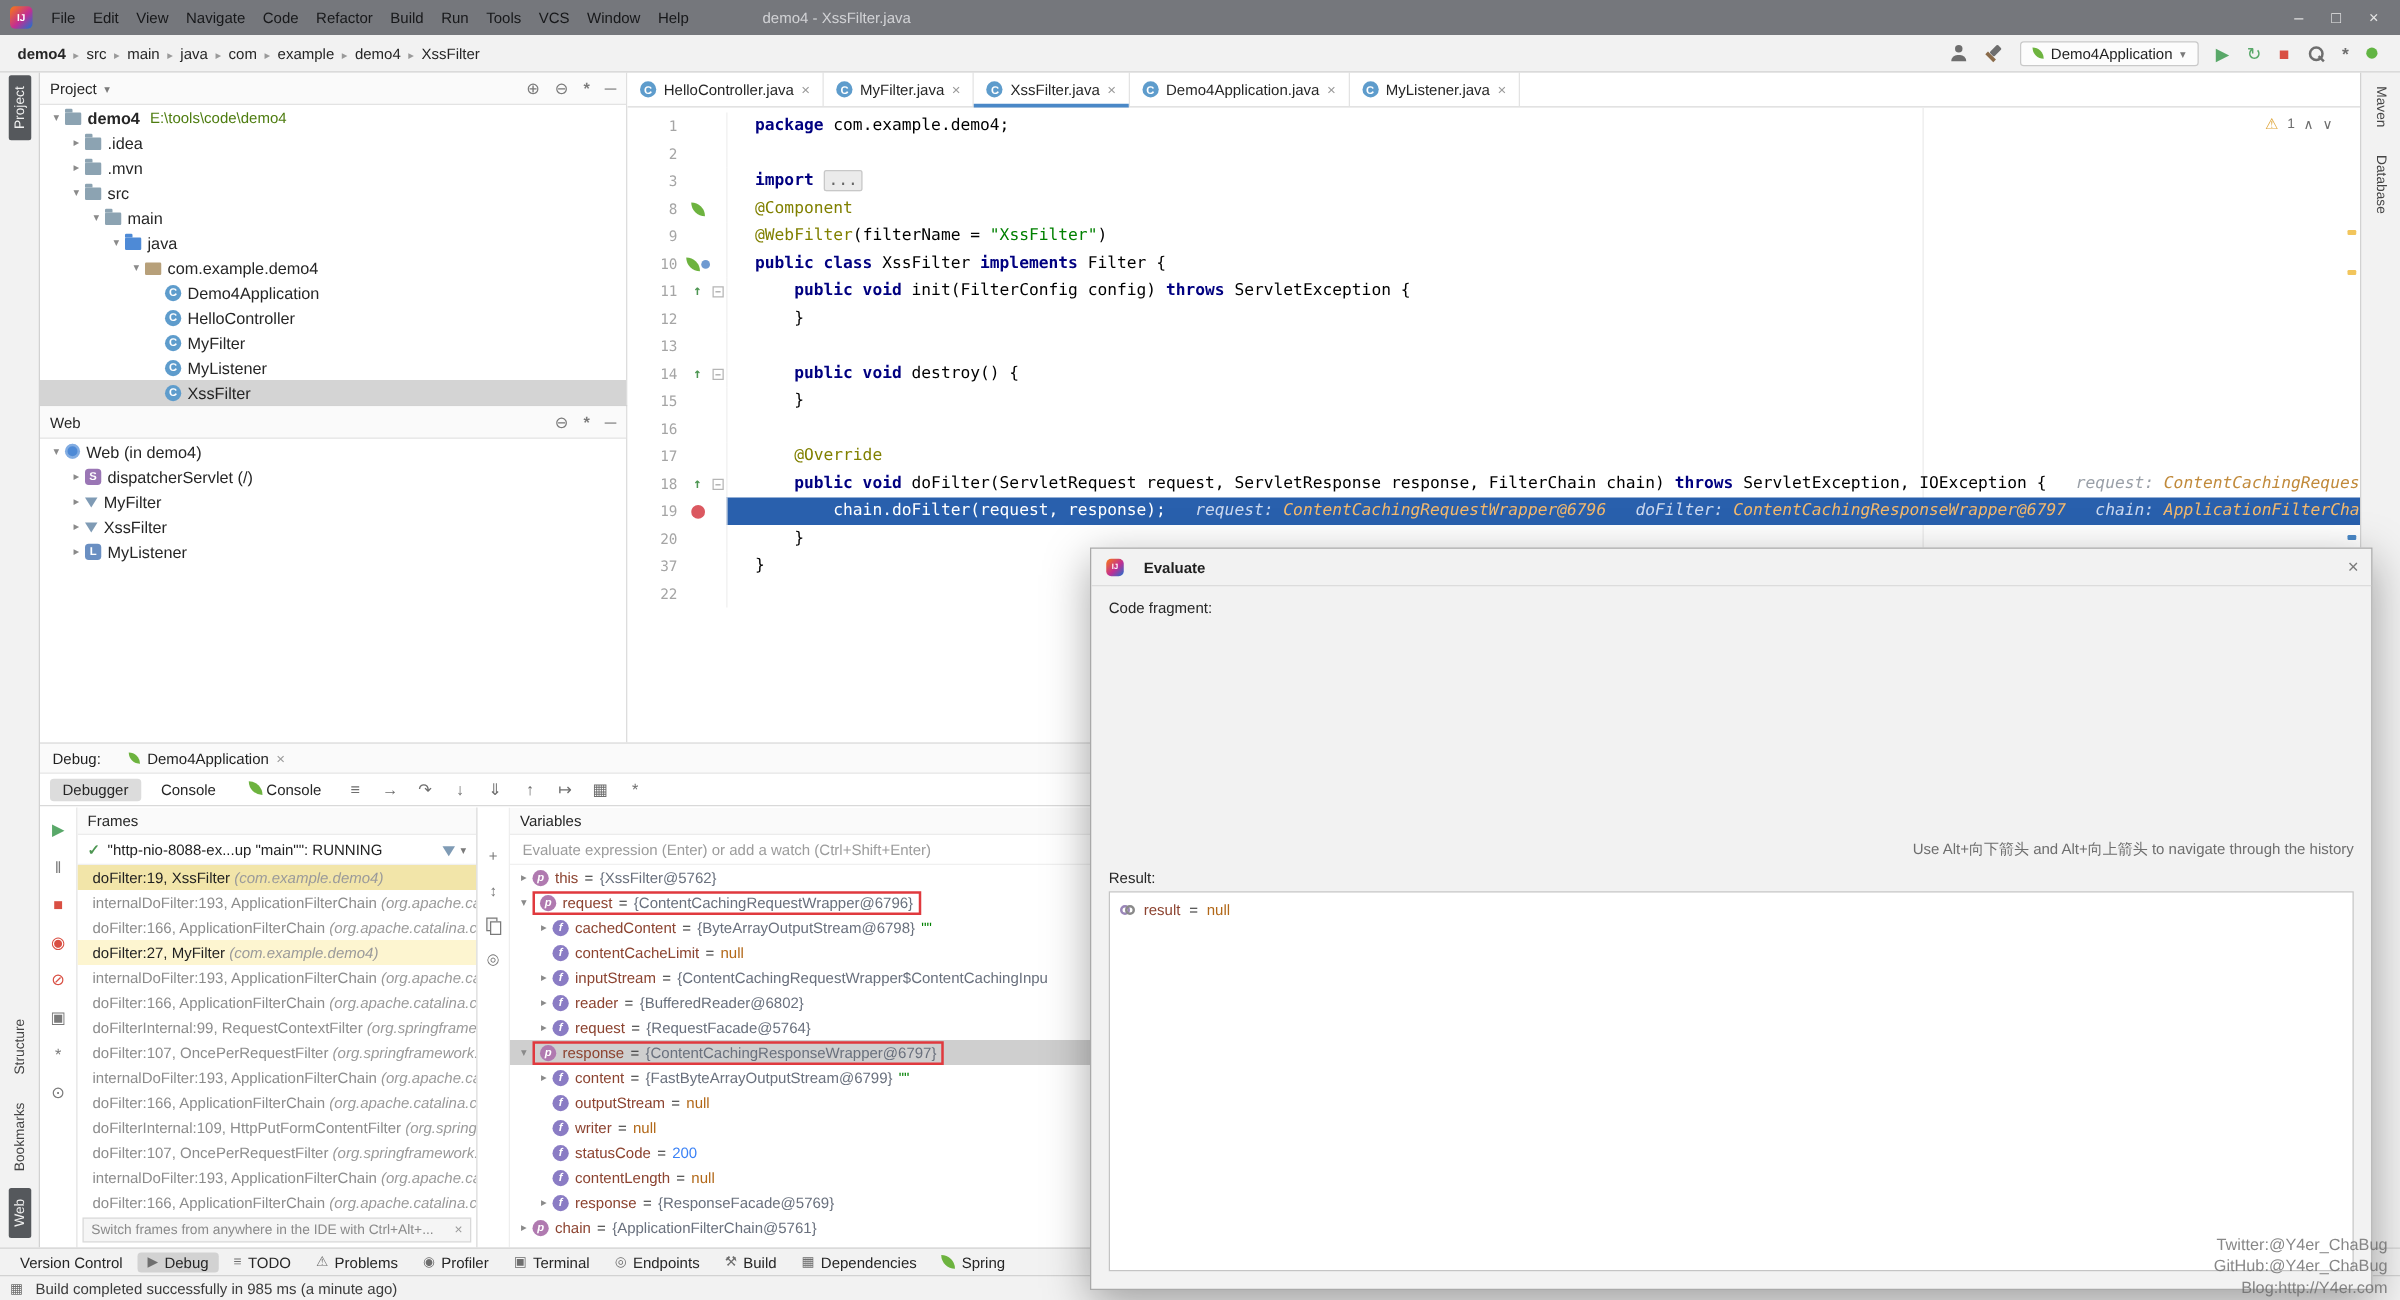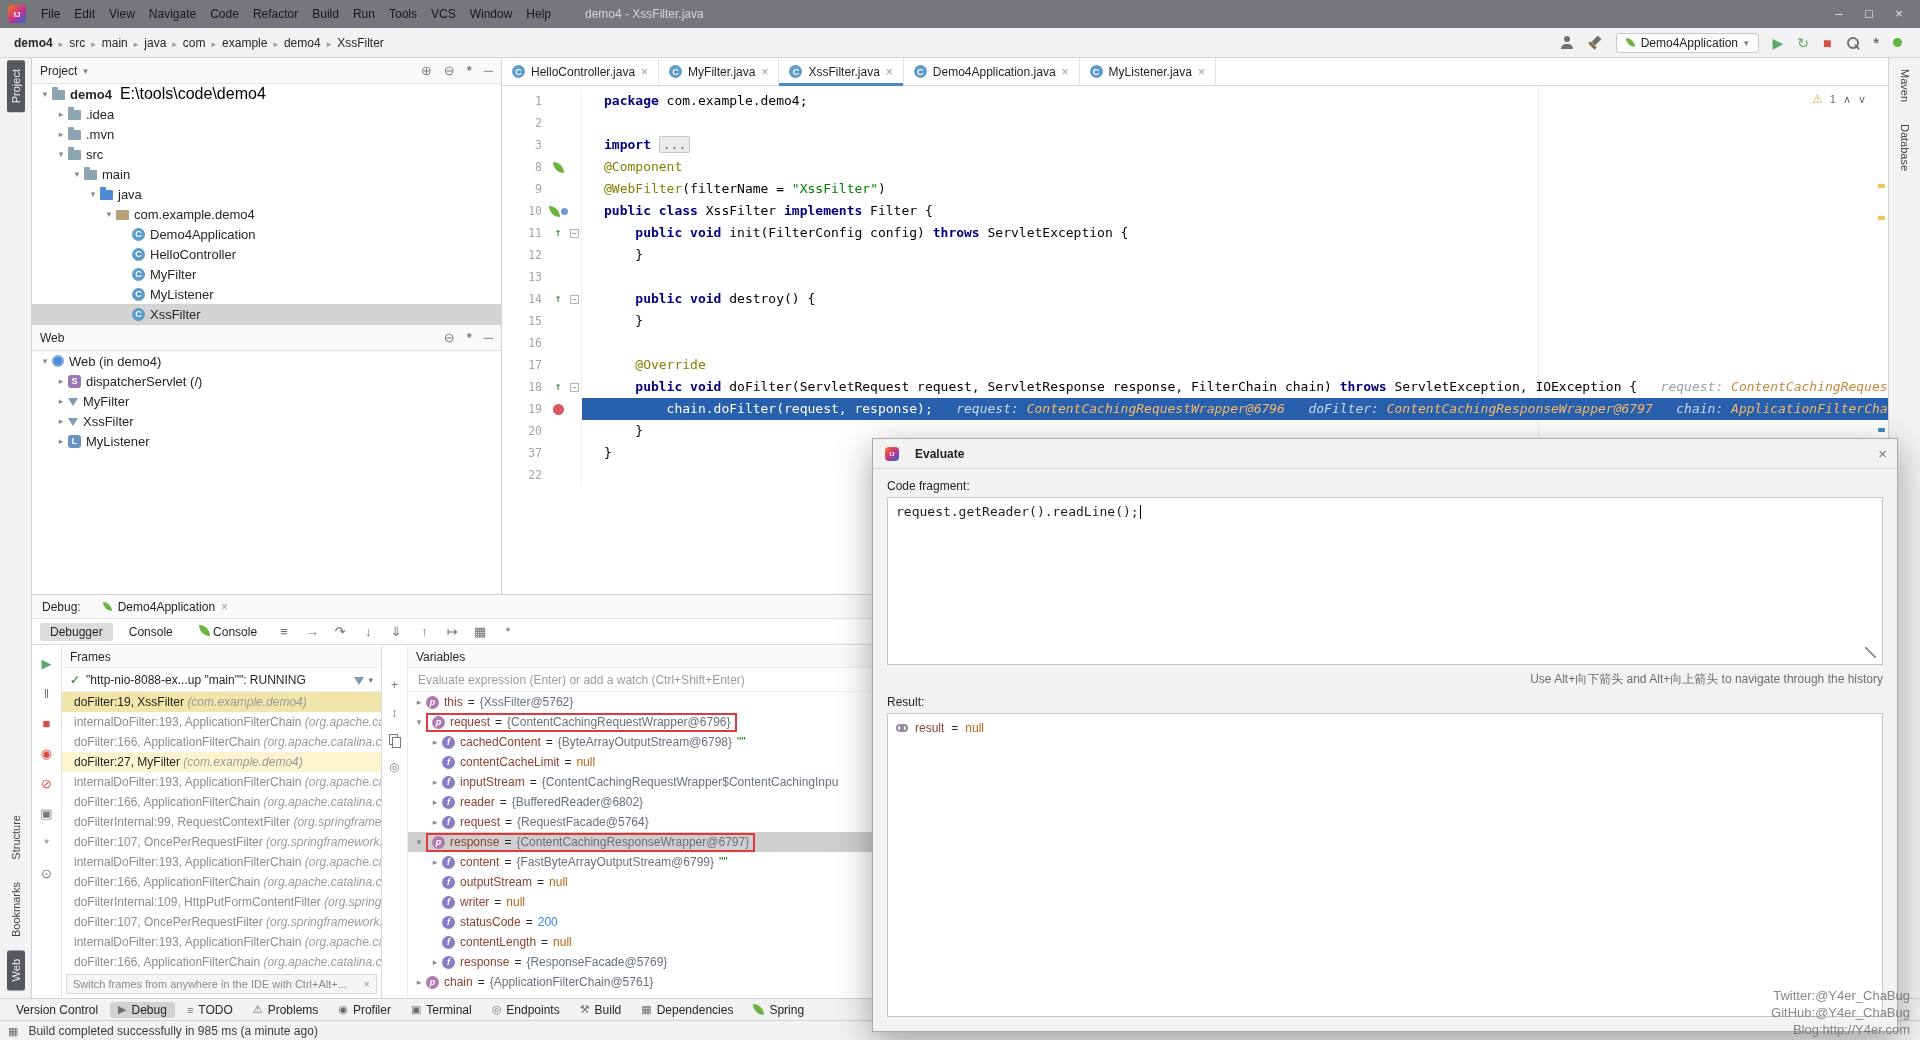--- a/index.html
+++ b/index.html
@@ -8,21 +8,21 @@
        font-family:"Liberation Sans",sans-serif;font-size:12px;color:#1f1f1f}
   .icon{display:inline-flex;align-items:center;justify-content:center;flex:none}
 
   
   #titlebar{position:absolute;left:0;top:0;width:1920px;height:28px;background:#75777c;
             display:flex;align-items:center;padding:0 6px;z-index:5}
   .logo{width:18px;height:18px;border-radius:4px;margin:0 8px 0 2px;flex:none;
         background:linear-gradient(135deg,#f97a12,#c22e93 55%,#1775d1);
         color:#fff;font-size:8px;font-weight:bold;display:flex;align-items:center;justify-content:center}
   .menu-item{padding:0 7px;line-height:28px;color:#17181a;cursor:default}
-  #win-title{position:absolute;left:585px;top:0;line-height:28px;color:#d2d3d6}
+  #win-title{position:absolute;left:610px;top:0;line-height:28px;color:#d2d3d6}
   .win-btns{margin-left:auto;display:flex}
   .win-btns span{width:30px;text-align:center;line-height:28px;color:#e6e6e6;font-size:13px}
 
   
   #navbar{position:absolute;left:0;top:28px;width:1920px;height:30px;background:#f2f2f2;
           border-bottom:1px solid #d2d2d2;display:flex;align-items:center;padding:0 12px;z-index:4}
   .crumb{padding:0 2px;color:#262626}
   .crumb.b{font-weight:bold}
   .csep{color:#9a9a9a;padding:0 4px;font-size:9px}
   .nav-right{margin-left:auto;display:flex;align-items:center;gap:14px;padding-right:6px}
@@ -60,21 +60,21 @@
   .panel-head{height:26px;background:#fafafa;border-bottom:1px solid #e3e3e3;display:flex;
               align-items:center;padding:0 8px;gap:6px}
   .panel-title{color:#262626}
   .ph-caret{color:#7a7a7a;font-size:9px}
   .ph-icons{margin-left:auto;display:flex;gap:12px;color:#7a7a7a;font-size:13px}
   .tree-row{height:20px;display:flex;align-items:center;white-space:nowrap;overflow:hidden;font-size:13px}
   .tree-row.sel{background:#d4d4d4}
   .chev{width:14px;text-align:center;color:#8a8a8a;font-size:9px;flex:none}
   .tree-lab{margin-left:5px;color:#262626}
   .tree-lab.b{font-weight:bold}
-  .tree-hint{margin-left:8px;color:#000000;font-size:16px}
+  .tree-hint{margin-left:8px;color:#4d7c0f;font-size:12px}
 
   
   .i-folder{width:13px;height:10px;background:#8ca3b2;border-radius:1px;position:relative;margin-top:2px}
   .i-folder::before{content:"";position:absolute;top:-3px;left:0;width:6px;height:3px;background:inherit;border-radius:1px 1px 0 0}
   .i-folder.java{background:#4e8ad6}
   .i-package{width:13px;height:10px;background:#b7a07a;border-radius:1px;margin-top:2px}
   .i-class{width:13px;height:13px;border-radius:50%;background:#5e9ccc;color:#fff;font-size:9px;font-weight:bold}
   .i-globe{width:12px;height:12px;border-radius:50%;background:#4e8ad6;box-shadow:inset 0 0 0 2px rgba(255,255,255,.3)}
   .i-funnel{width:0;height:0;border-left:5px solid transparent;border-right:5px solid transparent;border-top:8px solid #7f9bb5;margin-top:2px}
   .i-badge{width:13px;height:13px;border-radius:3px;color:#fff;font-size:9px;font-weight:bold}
@@ -748,24 +748,20 @@
   </div>
 
   <div id="eval-dialog">
     <div class="dlg-head">
       <div class="logo" style="width:14px;height:14px;font-size:6px">IJ</div>
       <span class="dlg-title">Evaluate</span>
       <span class="dlg-close">×</span>
     </div>
     <div class="dlg-body">
       <div class="lbl-code">Code fragment:</div>
-      <div class="code-frag">
-        <span>request.getReader().readLine();</span><span class="caret"></span>
-        <span class="expand-ic"></span>
-      </div>
       <div class="hist-hint">Use Alt+向下箭头 and Alt+向上箭头 to navigate through the history</div>
       <div class="lbl-result">Result:</div>
       <div class="result-box">
         <div class="result-row">
           <span class="i-watch">
               <i></i>
               <i></i>
             </span>
           <span class="vname">result</span>
           <span class="veq">=</span>

